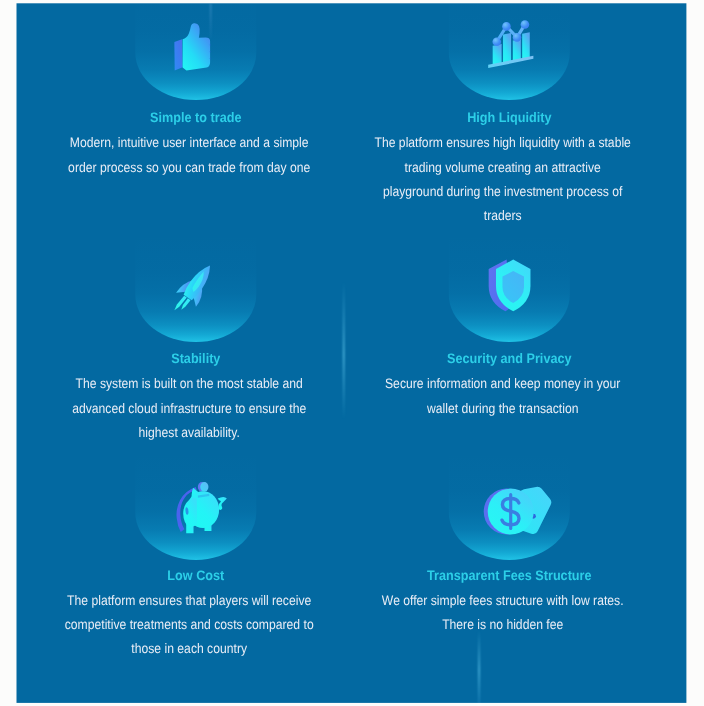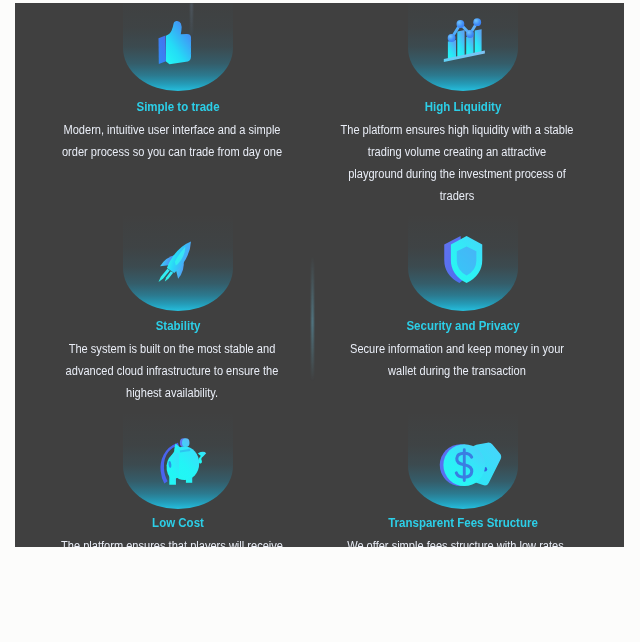--- a/index.html
+++ b/index.html
@@ -1,17 +1,17 @@
 <!DOCTYPE html>
 <html><head>
 <meta charset="utf-8">
 <style>
   html,body{margin:0;padding:0;}
   body{width:640px;height:642px;background:#fcfcfb;font-family:"Liberation Sans",sans-serif;overflow:hidden;}
-  .frame{position:absolute;left:15px;top:3px;width:609px;height:544px;background:#404040;overflow:hidden;text-decoration:underline;}
+  .frame{position:absolute;left:15px;top:3px;width:609px;height:636px;background:#0369a1;overflow:hidden;text-decoration:underline;}
   .card{position:absolute;width:290px;}
   .icon-wrap{position:absolute;left:50%;margin-left:-62px;top:0;width:124px;height:100px;}
   .title{position:absolute;left:0;width:100%;text-align:center;color:#2ccfe8;font-weight:bold;font-size:12.5px;transform:scaleX(0.92);}
   .body{position:absolute;left:50%;margin-left:-6px;text-align:center;color:#e9edf6;font-size:12.5px;line-height:22px;transform:translateX(-50%) scaleX(0.885);}
   .beam{position:absolute;width:1px;filter:blur(1px);}
   svg{display:block;}
 </style>
 </head>
 <body>
 

